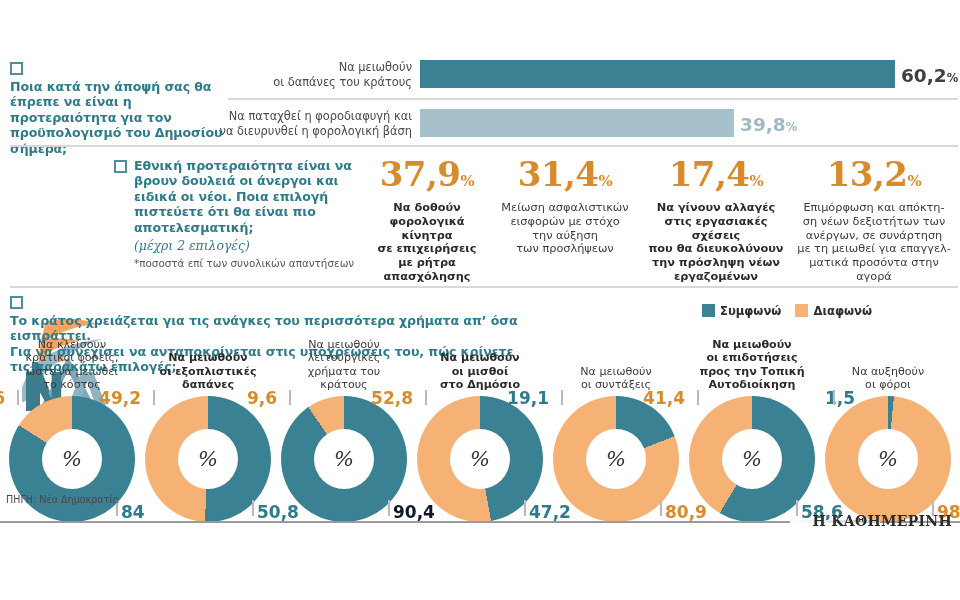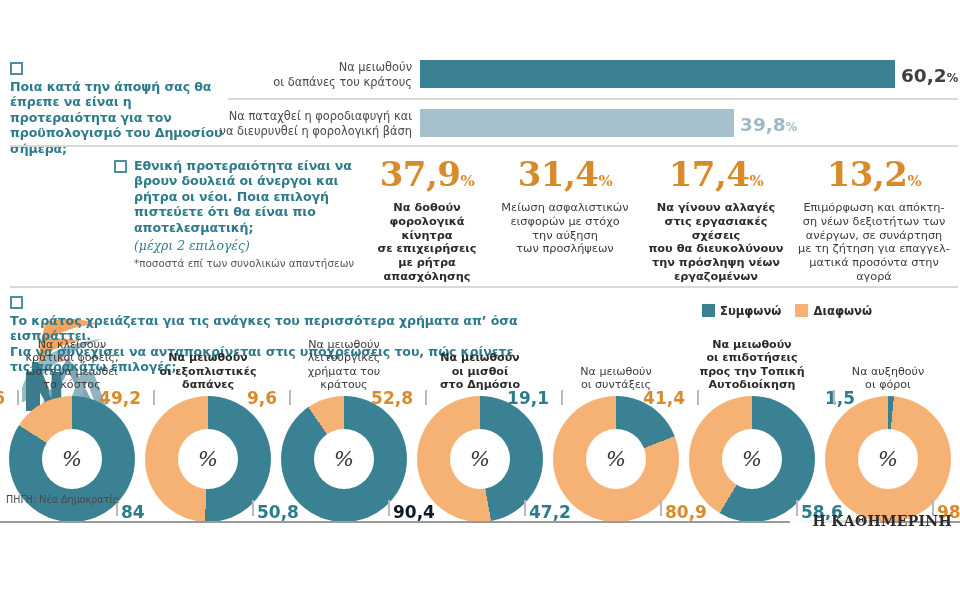--- a/index.html
+++ b/index.html
@@ -99,21 +99,21 @@
         <path d="M6 78 C14 52 40 34 86 29 C50 42 26 60 16 82 C12 90 9 92 6 92 Z" fill="#9bb9c6"></path>
         <path d="M22 52 L42 102 L34 102 L24 74 L24 102 L16 102 L16 52 Z" fill="#3c7c8d"></path>
         <path d="M52 54 L78 102 L26 102 Z" fill="none" stroke="#7fa8b6" stroke-width="7"></path>
       </svg>
       <div style="position:absolute;left:5px;top:56px;font-family:'DejaVu Sans',sans-serif;
                   font-size:54px;font-weight:bold;color:#3c7c8d;line-height:54px;">Ν<span style="color:#8fb3c0;">Δ</span></div>
     </div>
 
     <div class="q-box" id="q2">
       <span class="qcheck"></span><span style="display:inline-block;vertical-align:top;width:222px;">
-        <span class="qtext">Εθνική προτεραιότητα είναι να βρουν δουλειά οι άνεργοι και ρήτρα οι νέοι. Ποια επιλογή πιστεύετε ότι θα είναι πιο αποτελεσματική;</span>
+        <span class="qtext">Εθνική προτεραιότητα είναι να βρουν δουλειά οι άνεργοι και ειδικά οι νέοι. Ποια επιλογή πιστεύετε ότι θα είναι πιο αποτελεσματική;</span>
         <span class="sub-ital">(μέχρι 2 επιλογές)</span>
         <div class="foot-note">*ποσοστά επί των συνολικών απαντήσεων</div>
       </span>
     </div>
 
     <div id="stats-holder">
         <div class="stat" style="left: 368px; width: 118px;">
           <div class="num">37,9<span class="pc">%</span></div>
           <div class="cap bold">
             <div class="">Να δοθούν</div>
@@ -141,21 +141,21 @@
             <div class="">την πρόσληψη νέων</div>
             <div class="">εργαζομένων</div>
           </div>
         </div>
         <div class="stat" style="left: 790px; width: 168px;">
           <div class="num">13,2<span class="pc">%</span></div>
           <div class="cap ">
             <div class="">Επιμόρφωση και απόκτη-</div>
             <div class="">ση νέων δεξιοτήτων των</div>
             <div class="">ανέργων, σε συνάρτηση</div>
-            <div class="">με τη ζήτηση για επαγγελ-</div>
+            <div class="">με τη μειωθεί για επαγγελ-</div>
             <div class="">ματικά προσόντα στην αγορά</div>
           </div>
         </div>
         <div class="thinline" style="left: 10px; top: 136px; width: 948px;"></div>
       </div>
   </div>
 
   <div id="sec3">
     <div class="q-box" id="q3">
       <span class="qcheck"></span><span style="display:inline-block;vertical-align:top;">

